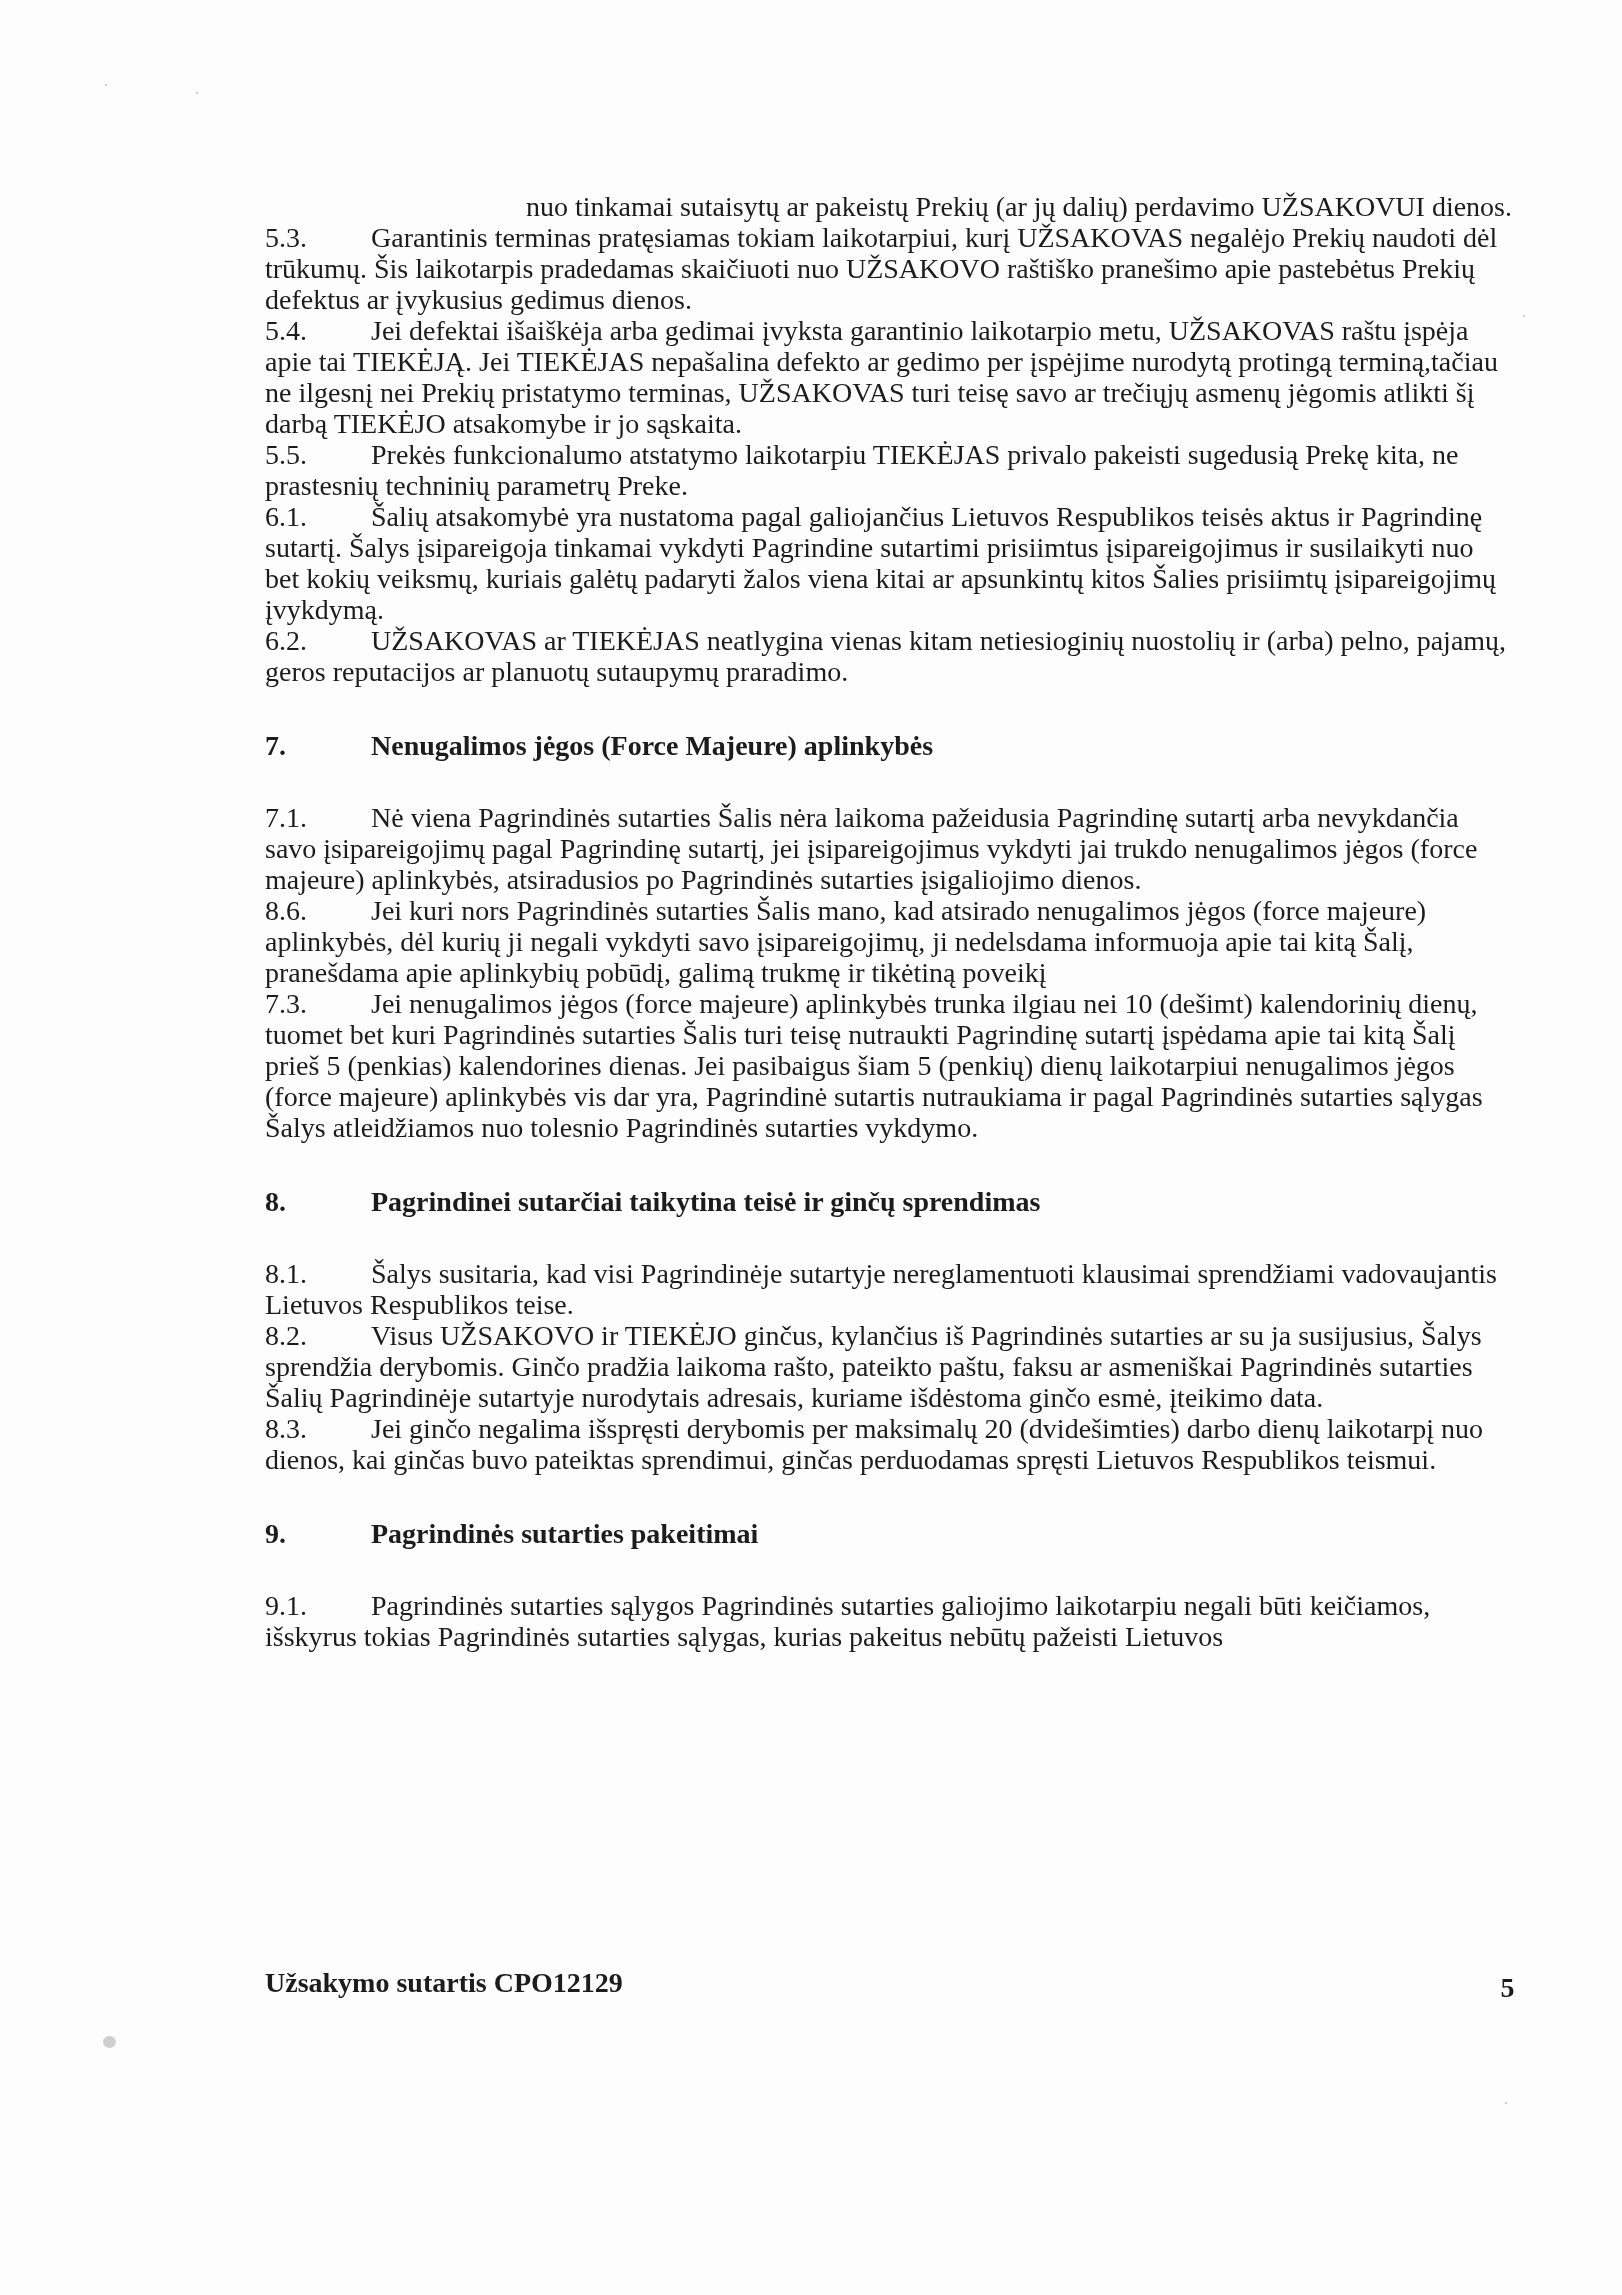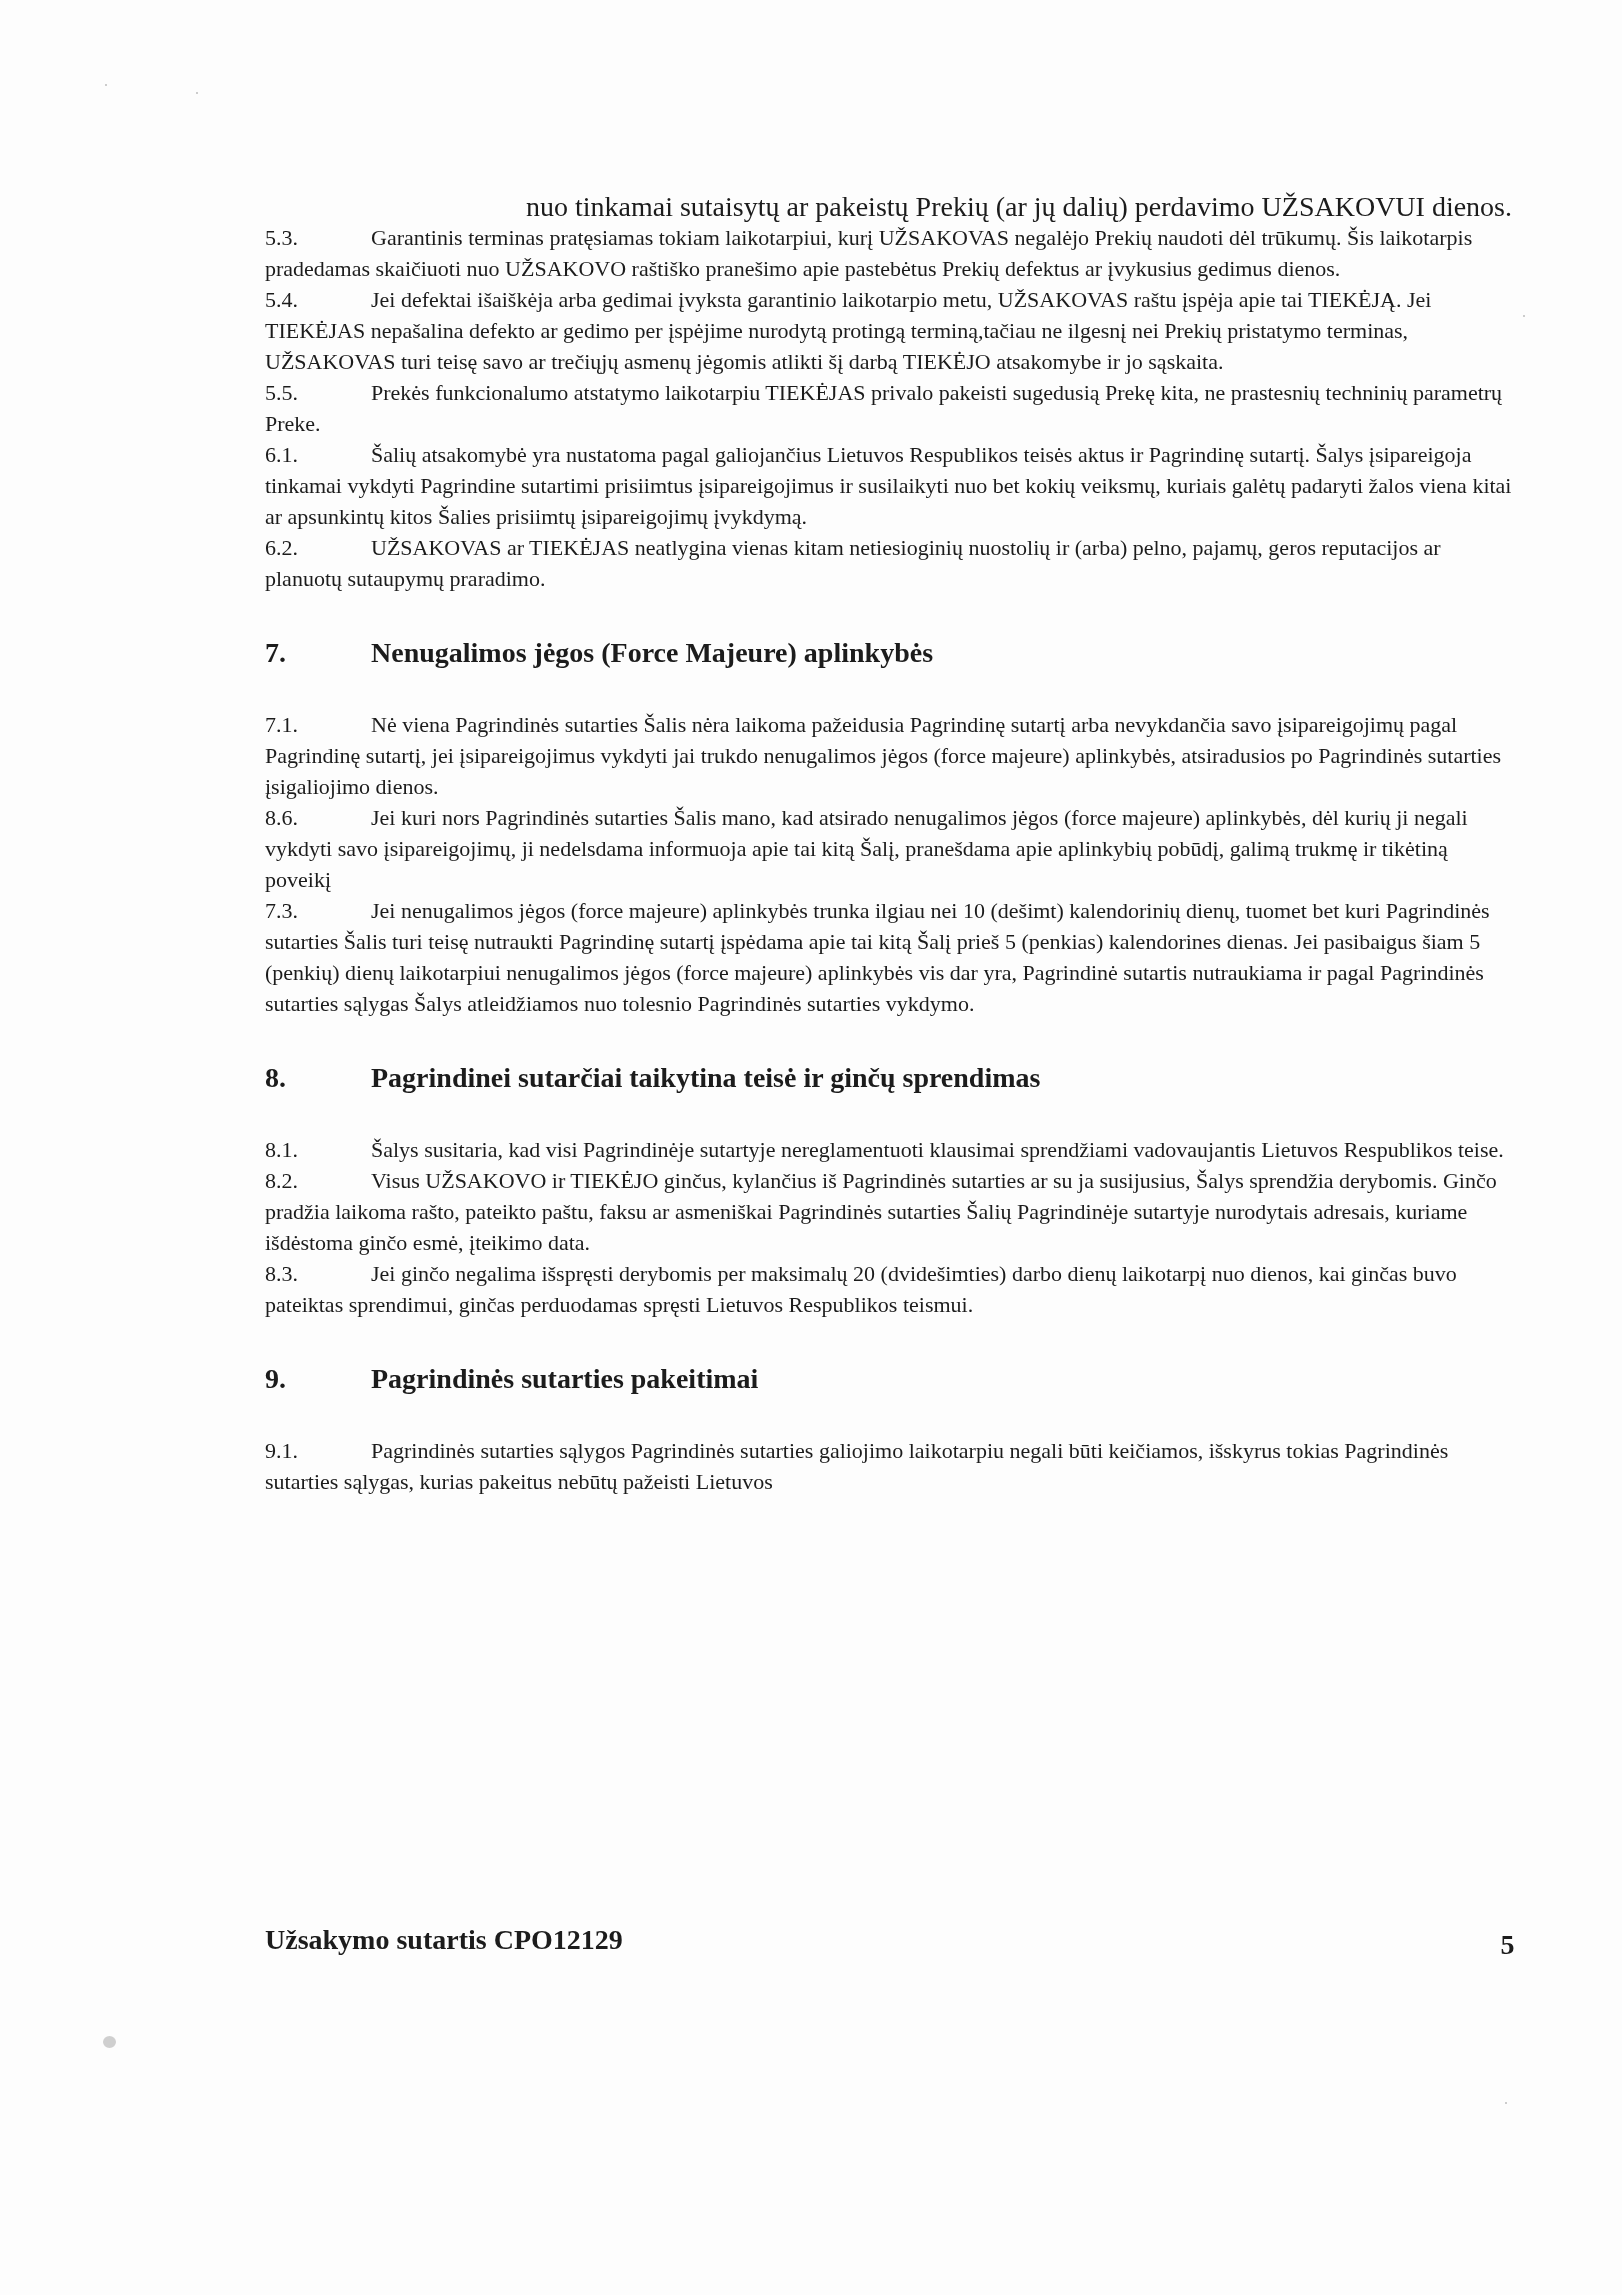--- a/index.html
+++ b/index.html
@@ -22,42 +22,42 @@
       width: 1247px;
     }
     .p {
       font-size: 28px;
       line-height: 31px;
       margin: 0;
       white-space: normal;
       text-align: right;
     }
     .clause {
-      font-size: 22px;
+      font-size: 28px;
       line-height: 31px;
       margin: 0;
     }
     .clause .num {
       display: inline-block;
       width: 106px;
     }
     .section-head {
       font-size: 28px;
       line-height: 31px;
       font-weight: bold;
       margin: 43px 0 41px 0;
     }
     .section-head .num {
       display: inline-block;
       width: 106px;
     }
     .footer {
       position: absolute;
       left: 265px;
-      top: 1924px;
+      top: 1967px;
       width: 1247px;
       font-size: 28px;
       line-height: 31px;
       font-weight: bold;
     }
     .footer .page-num {
       position: absolute;
       right: -2.6px;
       top: 5.2px;
     }

